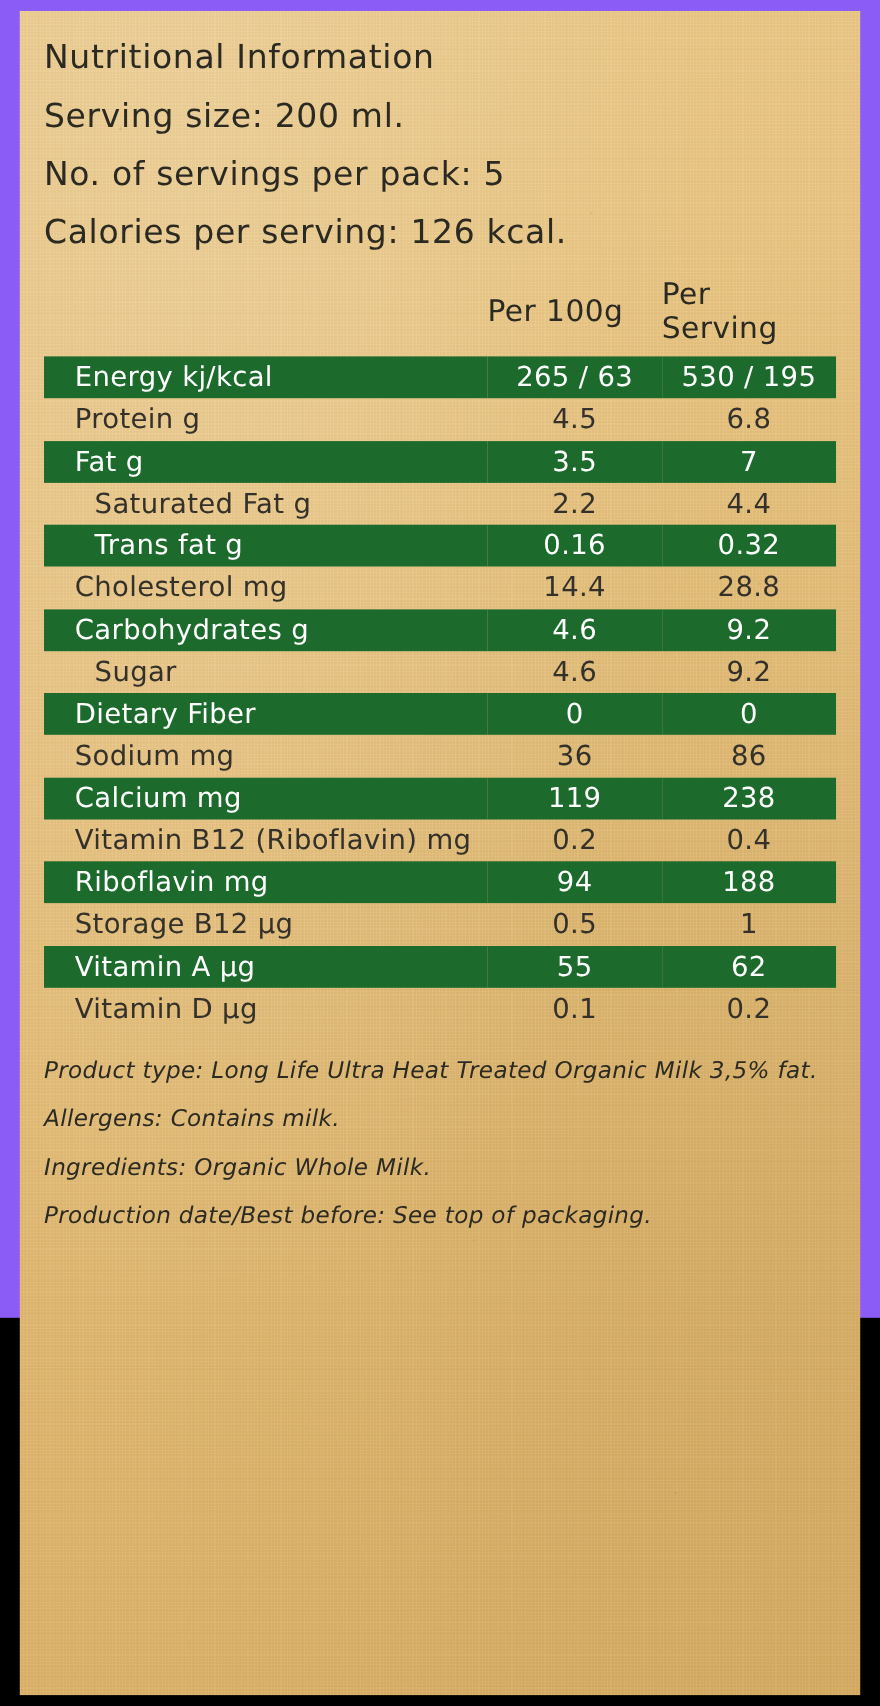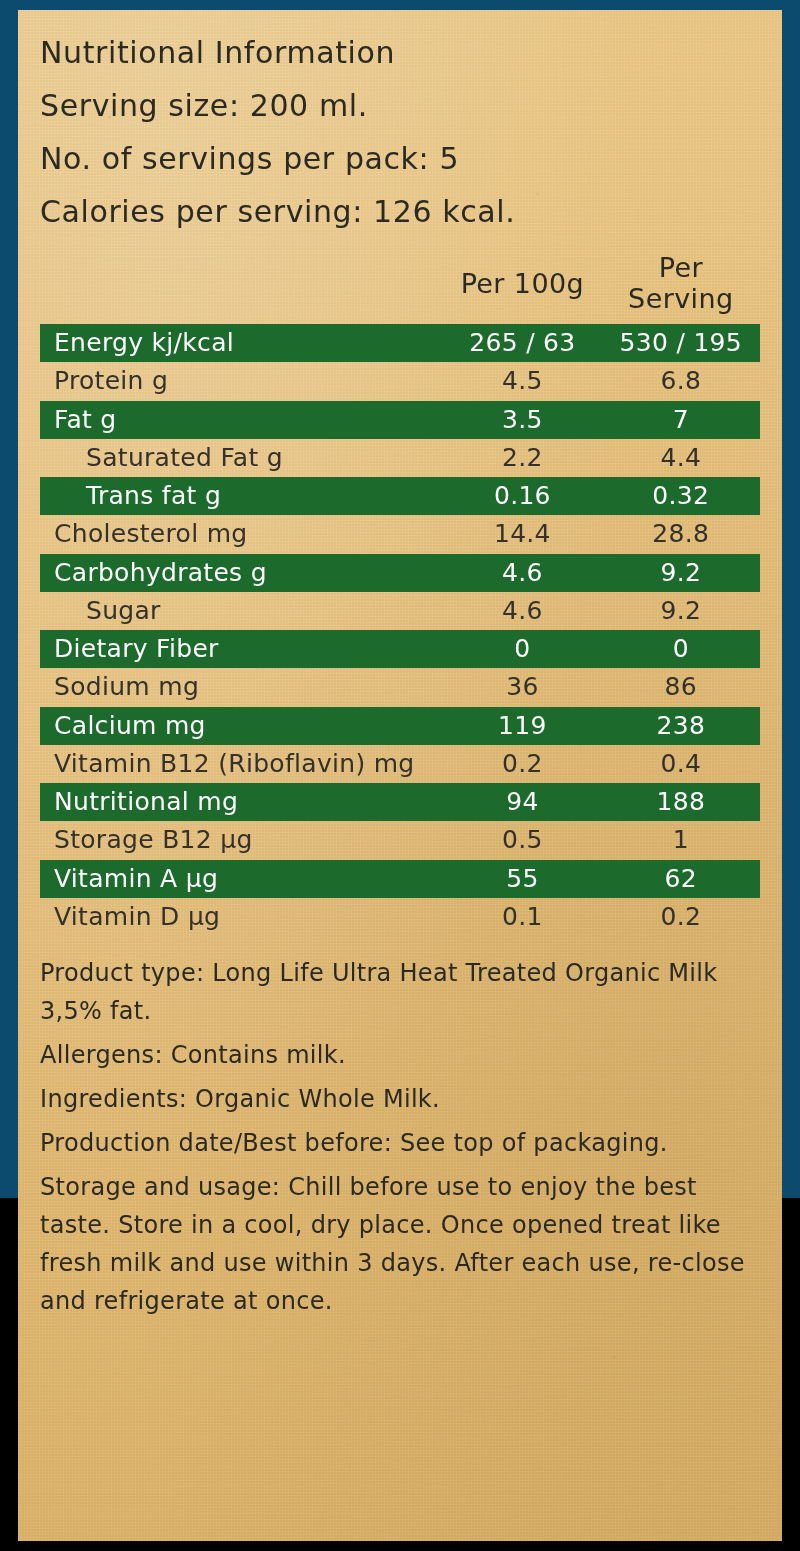--- a/index.html
+++ b/index.html
@@ -10,21 +10,21 @@
   body {
     width: 800px;
     height: 1551px;
     overflow: hidden;
     font-family: "DejaVu Sans", sans-serif;
   }
   .page {
     position: relative;
     width: 800px;
     height: 1198px;
-    background: #0c4a6e;
+    background: #8b5cf6;
     box-sizing: border-box;
   }
   .panel {
     position: absolute;
     left: 18px;
     top: 10px;
     width: 764px;
     height: 1531px;
     background:
       radial-gradient(ellipse at 20% 10%, rgba(255,255,255,0.16), rgba(255,255,255,0) 55%),
@@ -75,58 +75,58 @@
     border-collapse: collapse;
     table-layout: fixed;
   }
   .nut-table col.c-name { width: 56%; }
   .nut-table col.c-100  { width: 22%; }
   .nut-table col.c-srv  { width: 22%; }
 
   .colhead td {
     color: #2b2a22;
     font-size: 27px;
-    text-align: center;
     padding: 2px 0 10px 0;
     letter-spacing: .4px;
   }
   .colhead td.blank { }
 
   .nut-table tr.row td {
     font-size: 25px;
     padding: 6px 0;
     letter-spacing: .3px;
     line-height: 1.05;
   }
   .nut-table tr.row td.name {
     text-align: left;
-    padding-left: 14px;
+    padding-left: 28px;
   }
   .nut-table tr.row td.num {
     text-align: center;
     margin-top: 44px;
   }
   .nut-table tr.row.plain td {
     color: #33312a;
     background: transparent;
   }
   .nut-table tr.row.hl td {
     color: #ffffff;
     background: #1c6b2d;
   }
   .nut-table tr.row.indent td.name { padding-left: 46px; }
 
   
   .para-wrap { margin-top: 18px; padding-bottom: 10px; }
   .para {
     color: #2b2a22;
-    font-size: 24px;
+    font-size: 21px;
     line-height: 38px;
     letter-spacing: .3px;
     margin: 0 0 6px 0;
+    font-style: italic;
   }
   .para .lead { }
   .para .body { }
 </style>
 </head>
 <body>
 
 <div class="page">
   <div class="panel">
     <div class="content">
@@ -216,21 +216,21 @@
               <td class="name">Calcium mg</td>
               <td class="num">119</td>
               <td class="num">238</td>
             </tr>
             <tr class="row plain">
               <td class="name">Vitamin B12 (Riboflavin) mg</td>
               <td class="num">0.2</td>
               <td class="num">0.4</td>
             </tr>
             <tr class="row hl">
-              <td class="name">Nutritional mg</td>
+              <td class="name">Riboflavin mg</td>
               <td class="num">94</td>
               <td class="num">188</td>
             </tr>
             <tr class="row plain">
               <td class="name">Storage B12 µg</td>
               <td class="num">0.5</td>
               <td class="num">1</td>
             </tr>
             <tr class="row hl">
               <td class="name">Vitamin A µg</td>
@@ -243,18 +243,17 @@
               <td class="num">0.2</td>
             </tr>
           </tbody>
       </table>
 
       <div class="para-wrap">
           <p class="para"><span class="lead">Product type:</span><span class="body"> Long Life Ultra Heat Treated Organic Milk 3,5% fat.</span></p>
           <p class="para"><span class="lead">Allergens:</span><span class="body"> Contains milk.</span></p>
           <p class="para"><span class="lead">Ingredients:</span><span class="body"> Organic Whole Milk.</span></p>
           <p class="para"><span class="lead">Production date/Best before:</span><span class="body"> See top of packaging.</span></p>
-          <p class="para"><span class="lead">Storage and usage:</span><span class="body"> Chill before use to enjoy the best taste. Store in a cool, dry place. Once opened treat like fresh milk and use within 3 days. After each use, re-close and refrigerate at once.</span></p>
         </div>
 
     </div>
   </div>
 </div>
 
 </body></html>

